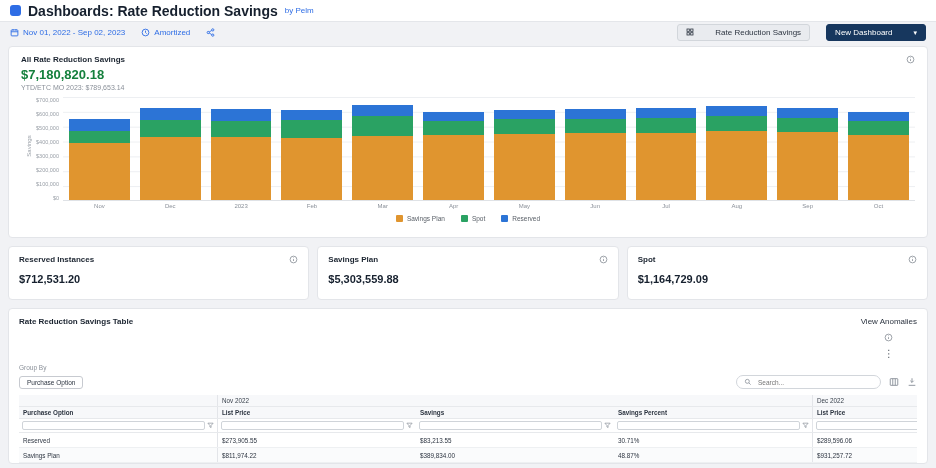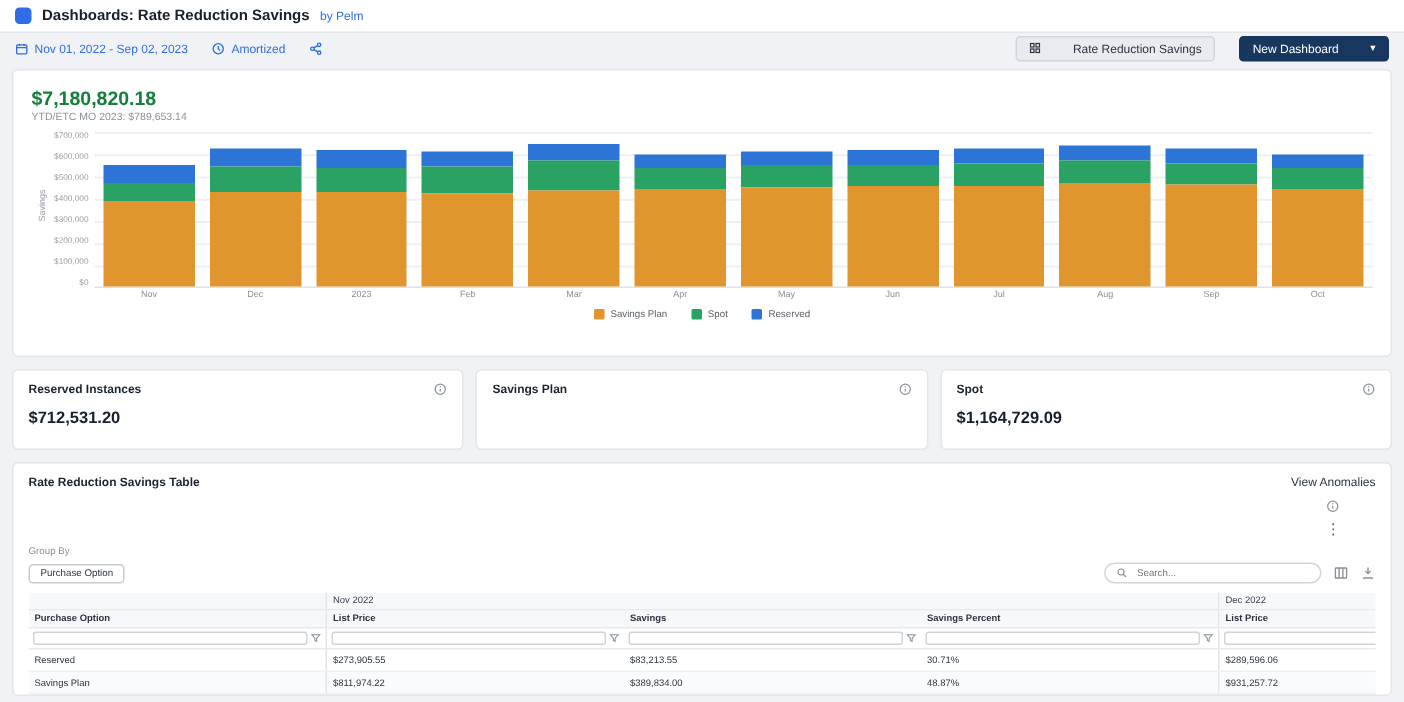--- a/index.html
+++ b/index.html
@@ -9,21 +9,21 @@
     background:#f1f2f5; color:#222;
     font-family:"Liberation Sans", sans-serif;
     position:relative;
   }
   svg { display:block; }
 
   
   .topbar { height:22px; background:#fff; border-bottom:1px solid #e4e6ea;
     display:flex; align-items:center; padding:0 10px; gap:7px; }
   .logo { width:11px; height:11px; border-radius:3px; background:#2e6de5; flex:0 0 auto; }
-  .apptitle { font-size:10px; font-weight:bold; color:#16202e; }
+  .apptitle { font-size:14px; font-weight:bold; color:#16202e; }
   .byline { font-size:8px; color:#2e6de5; }
 
   
   .toolbar { height:20px; display:flex; align-items:center; padding:0 10px; gap:16px; }
   .tool-link { display:flex; align-items:center; gap:4px; font-size:8px; color:#2e6de5; cursor:pointer; }
   .toolbar .spacer { margin-left:auto; }
   .btn { display:flex; align-items:center; gap:21px; font-size:8px; border-radius:3px; padding:3px 8px; cursor:pointer; }
   .btn-gray { background:#e9ebef; border:1px solid #d2d6db; color:#2c3440; }
   .btn-navy { background:#17375e; border:1px solid #17375e; color:#fff; }
   .caret { font-size:7px; line-height:1; }
@@ -150,20 +150,30 @@
   </div>
   <div class="btn btn-navy">
     <span>New Dashboard</span>
     <span class="caret">▾</span>
   </div>
 </div>
 
 <div class="page">
 
   <div class="card chart-card">
+    <div class="card-head">
+      <div class="card-title">All Rate Reduction Savings</div>
+      <span class="icon-gray">
+        <svg width="9" height="9" viewBox="0 0 24 24" fill="none" stroke="currentColor" stroke-width="2.2">
+            <circle cx="12" cy="12" r="9"></circle>
+            <path d="M12 11v5"></path>
+            <circle cx="12" cy="7.5" r="1.2" fill="currentColor" stroke="none"></circle>
+          </svg>
+      </span>
+    </div>
     <div class="big-total">$7,180,820.18</div>
     <div class="subtitle">YTD/ETC MO 2023: $789,653.14</div>
 
     <div class="chart-wrap">
       <div class="y-rot">
           <span>Savings</span>
         </div>
       <div class="y-axis">
           <div>$700,000</div>
           <div>$600,000</div>
@@ -289,20 +299,21 @@
       <div class="card-head">
         <div class="card-title">Savings Plan</div>
         <span class="icon-gray">
           <svg width="9" height="9" viewBox="0 0 24 24" fill="none" stroke="currentColor" stroke-width="2.2">
               <circle cx="12" cy="12" r="9"></circle>
               <path d="M12 11v5"></path>
               <circle cx="12" cy="7.5" r="1.2" fill="currentColor" stroke="none"></circle>
             </svg>
         </span>
       </div>
+      <div class="value">$5,303,559.88</div>
     </div>
     <div class="card summary-card">
       <div class="card-head">
         <div class="card-title">Spot</div>
         <span class="icon-gray">
           <svg width="9" height="9" viewBox="0 0 24 24" fill="none" stroke="currentColor" stroke-width="2.2">
               <circle cx="12" cy="12" r="9"></circle>
               <path d="M12 11v5"></path>
               <circle cx="12" cy="7.5" r="1.2" fill="currentColor" stroke="none"></circle>
             </svg>

